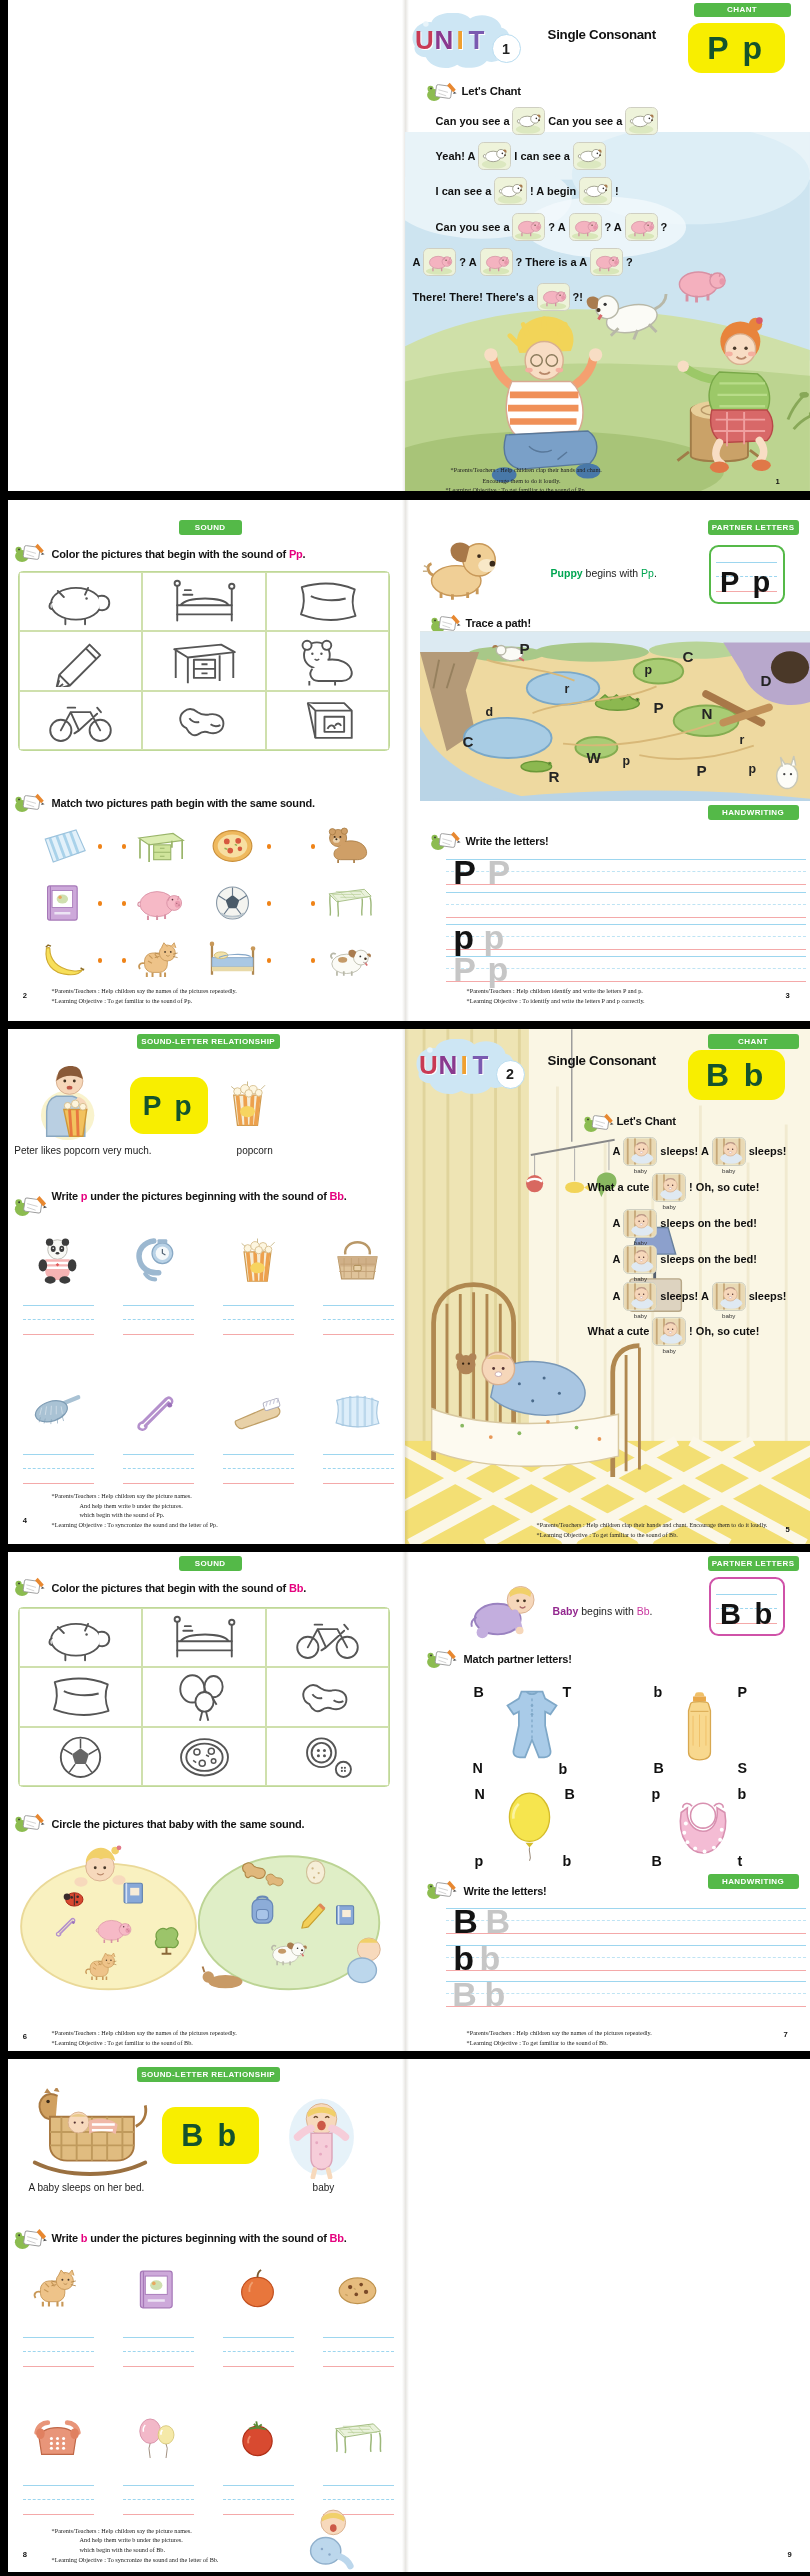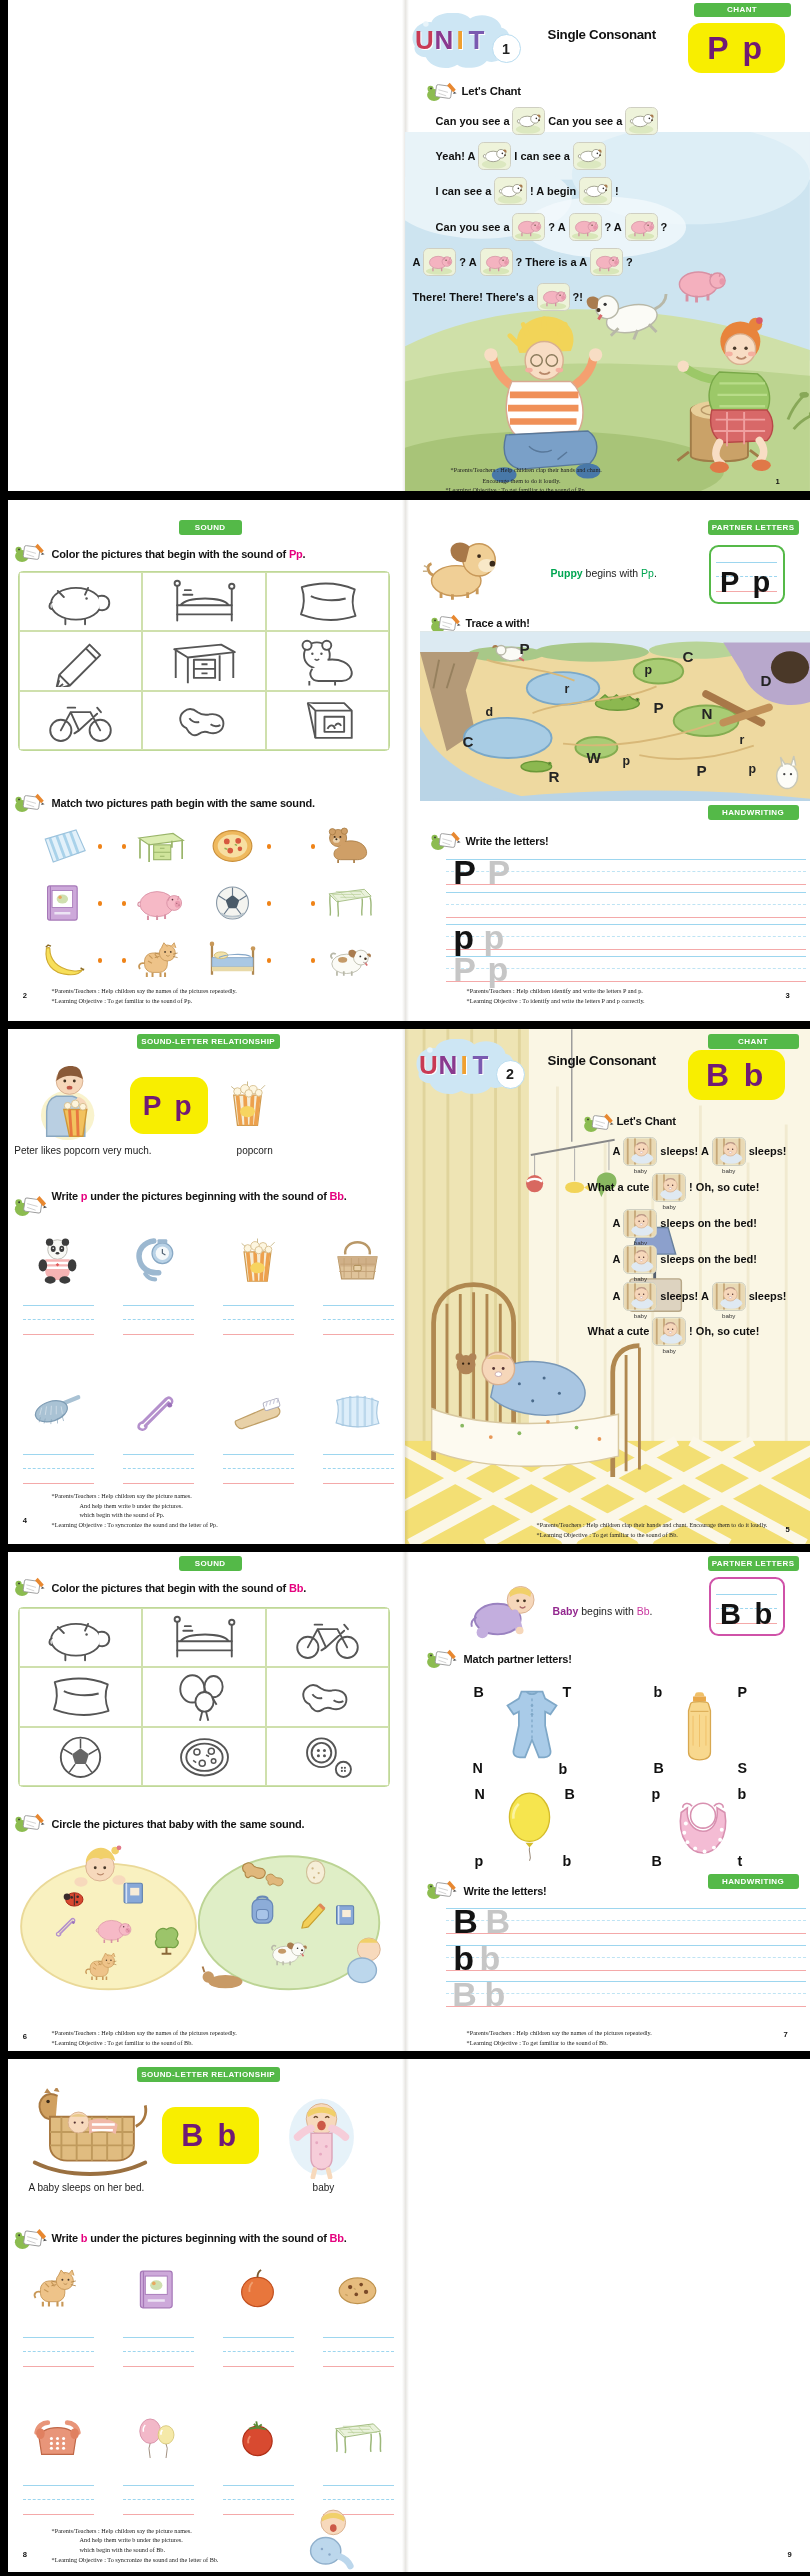--- a/index.html
+++ b/index.html
@@ -4,21 +4,21 @@
 <style>
 *{margin:0;padding:0;box-sizing:border-box}
 body{background:#111;font-family:"Liberation Sans",sans-serif}
 #stage{position:relative;width:810px;height:2576px;background:#000;overflow:hidden;margin:0 auto}
 .sec{position:absolute;left:7.6px;width:802px;background:#fff;overflow:hidden}
 .gutter{position:absolute;left:394px;top:0;bottom:0;width:7.6px;background:linear-gradient(90deg,rgba(0,0,0,0),rgba(110,100,80,.16),rgba(0,0,0,0))}
 .badge{position:absolute;background:#54b948;color:#fff;font-weight:bold;font-size:8px;line-height:15.2px;text-align:center;border-radius:2.9px;letter-spacing:0.4px}
 .hdr{position:absolute;font-weight:bold;font-size:11px;color:#141414;letter-spacing:-0.2px;white-space:nowrap}
 .ico{position:absolute}
 .ico svg{display:block;width:100%;height:100%}
-.ybox{position:absolute;background:#f8ee00;border-radius:13.3px;display:flex;align-items:center;justify-content:center;font-weight:bold;color:#701a75;letter-spacing:2.9px}
+.ybox{position:absolute;background:#f8ee00;border-radius:13.3px;display:flex;align-items:center;justify-content:center;font-weight:bold;color:#14532d;letter-spacing:2.9px}
 .serif{position:absolute;font-family:"Liberation Serif",serif;font-size:6.2px;color:#222;white-space:nowrap}
 .pno{position:absolute;font-weight:bold;font-size:7.6px;color:#111}
 .chant{position:absolute;display:flex;align-items:flex-start;gap:2.9px;font-weight:bold;font-size:11px;color:#101010;white-space:nowrap}
 .chant .t{margin-top:7.6px}
 .cimg{width:33px;height:28px;border:1.4px solid #cfcfc2;border-radius:5.7px;overflow:hidden;flex:none;background:#eef2da}
 .cimg svg{display:block;width:100%;height:100%}
 .stack{display:flex;flex-direction:column;align-items:center;flex:none}
 .cap{font-size:6.2px;font-weight:normal;color:#333;margin-top:1px}
 .sent{position:absolute;font-size:10px;color:#222;white-space:nowrap}
 .bsent{position:absolute;font-size:10.5px;font-weight:500;color:#222;white-space:nowrap}
@@ -869,21 +869,21 @@
         <i class="ld" style="top:29px"></i>
         <i class="lr" style="top:44px"></i>
       <span style="left:9.5px;top:21px">P</span>
       <span style="left:42px;top:21px">p</span>
     </div>
     <div class="ico" style="left:421px;top:112px;width:32px;height:23px">
         <svg viewBox="0 0 34 24" width="32" height="23">
           <use href="#IcoChant" width="100%" height="100%"></use>
         </svg>
       </div>
-    <div class="hdr" style="left:458px;top:117px">Trace a with!</div>
+    <div class="hdr" style="left:458px;top:117px">Trace a path!</div>
     <div class="scene" style="left:412px;top:131px;width:391px;height:170px">
       <svg viewBox="0 0 410 178">
         <rect width="410" height="178" fill="#eed9a0"></rect>
         <rect width="410" height="22" fill="#dceaf2"></rect>
         <ellipse cx="180" cy="22" rx="60" ry="10" fill="#a8c888"></ellipse>
           <ellipse cx="290" cy="20" rx="50" ry="9" fill="#b8d498"></ellipse>
           <ellipse cx="90" cy="24" rx="40" ry="8" fill="#a8c888"></ellipse>
         <path d="M0 100c20 38 60 62 124 78H0z" fill="#b9d4e6"></path>
         <path d="M60 178c110 -14 240-14 350-2v2z" fill="#b9d4e6"></path>
         <path d="M0 22h62l-14 40 10 44-30 20z" fill="#b49a78"></path>

